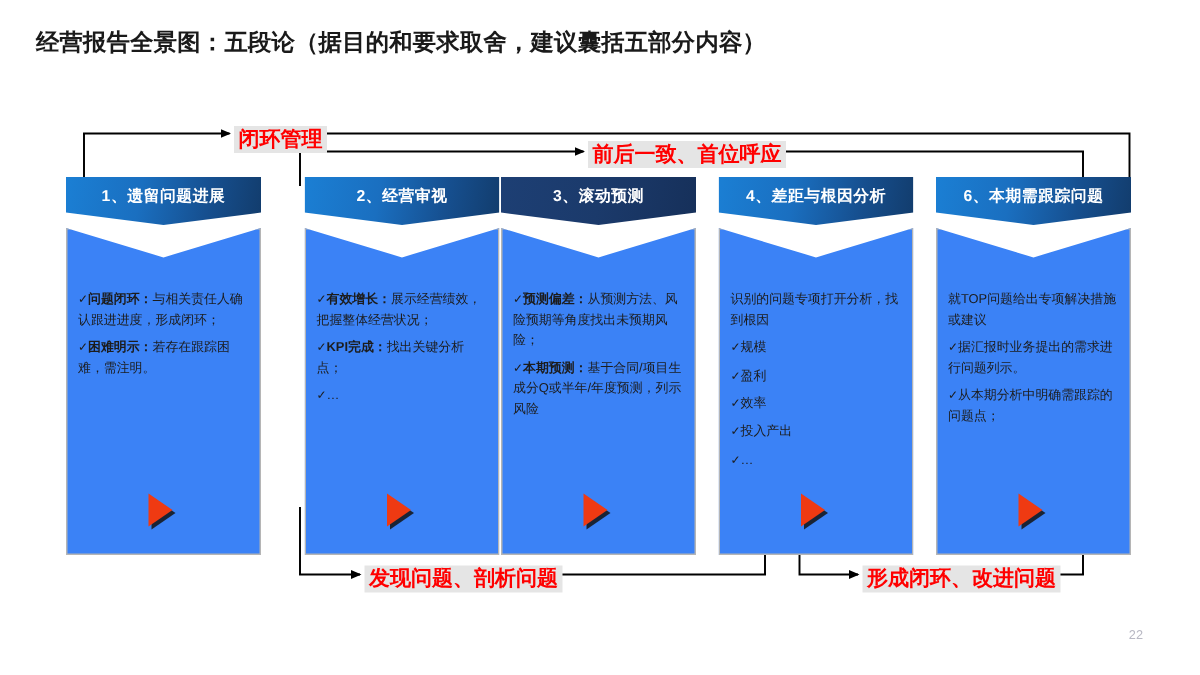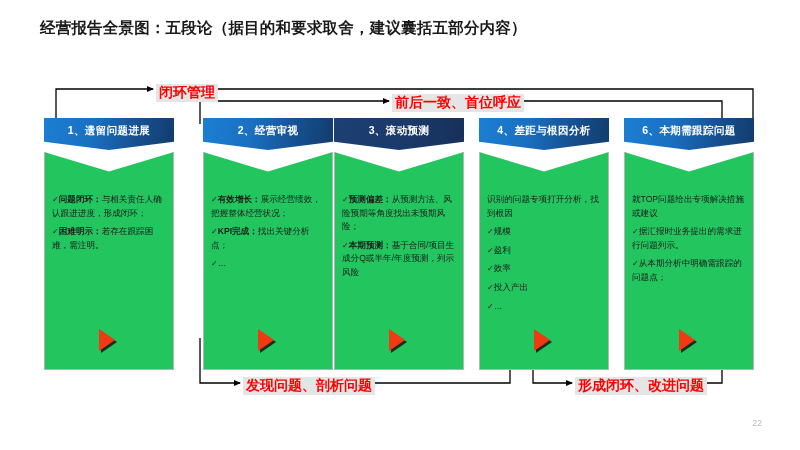--- a/index.html
+++ b/index.html
@@ -7,21 +7,21 @@
     width:800px;height:450px;
     background:#ffffff;
     font-family:"Liberation Sans","DejaVu Sans",sans-serif;
     overflow:hidden;
     position:relative;
   }
   #slide{position:relative;width:800px;height:450px;}
 
   
   .title{
-    position:absolute;left:40px;top:18px;
+    position:absolute;left:24px;top:18px;
     font-size:15.5px;font-weight:bold;color:#1a1a1a;
     letter-spacing:0.2px;white-space:nowrap;
   }
 
   
   #arrows{position:absolute;left:0;top:0;width:800px;height:450px;}
 
   .flowlabel{
     position:absolute;
     color:#ff0000;font-weight:bold;font-size:14px;
@@ -54,21 +54,21 @@
     letter-spacing:0.4px;
   }
   .hdr.g-light{background:linear-gradient(100deg,#1b7fd4 0%,#1a6fc0 38%,#164f8f 72%,#123c6c 100%);}
   .hdr.g-dark{background:linear-gradient(100deg,#1d3f74 0%,#1b3a6b 50%,#16305a 100%);}
 
   .body{
     position:relative;
     margin-top:2px;
     height:218px;
     border:1px solid #b5b5b5;
-    background:#22c55e;
+    background:#3b82f6;
     box-sizing:border-box;
     -webkit-clip-path:polygon(0 0,50% 9%,100% 0,100% 100%,0 100%);
     clip-path:polygon(0 0,50% 9%,100% 0,100% 100%,0 100%);
   }
   .bodytext{
     position:absolute;left:7px;right:7px;top:40px;
     font-size:8.6px;line-height:1.58;color:#1c1c1c;
   }
   .bodytext p{margin:0 0 5px 0;}
   .bodytext .chk{font-size:8px;color:#1c1c1c;}

